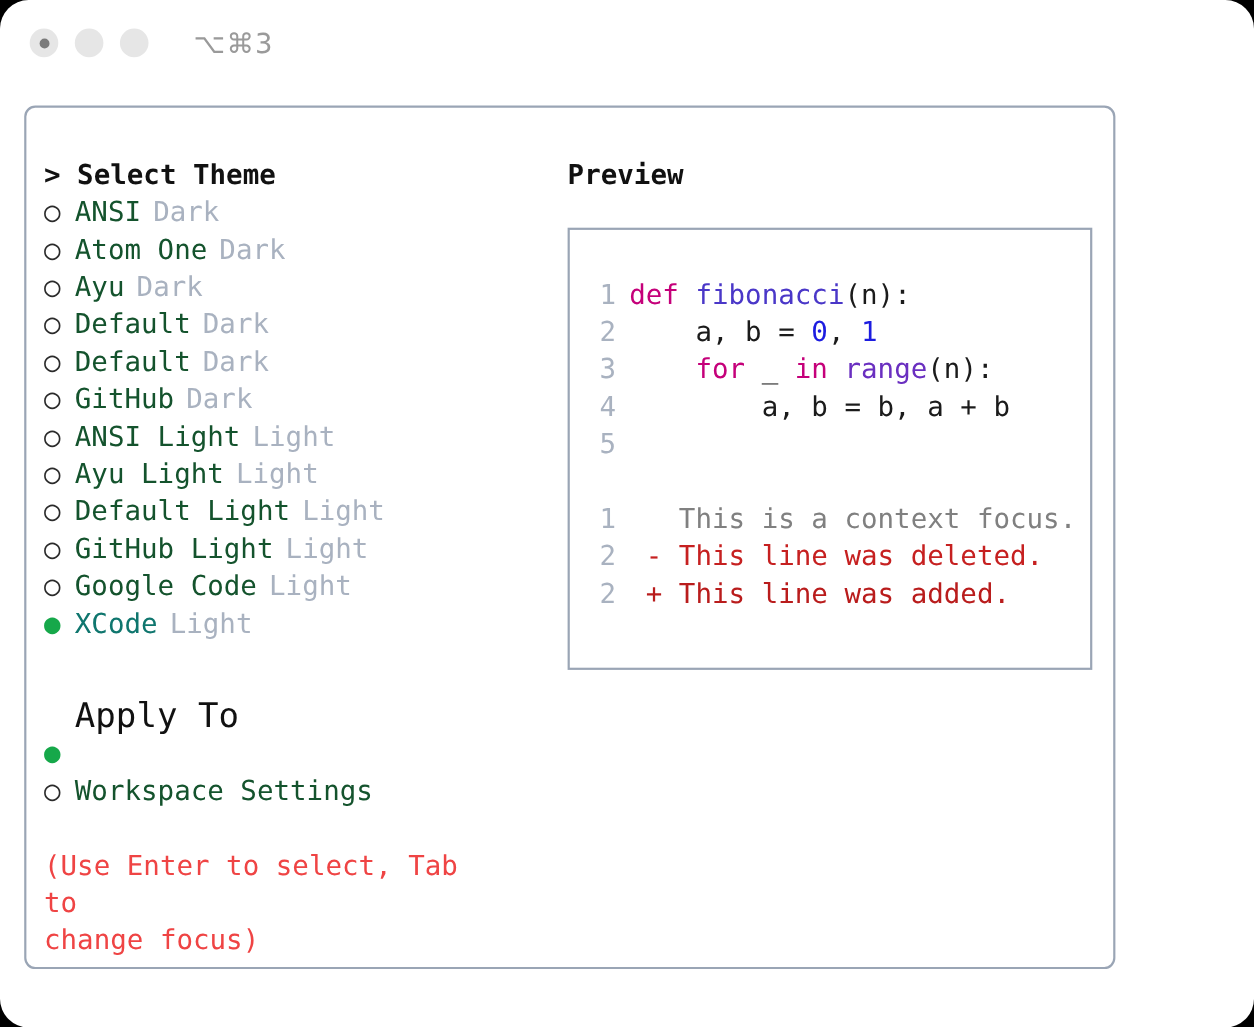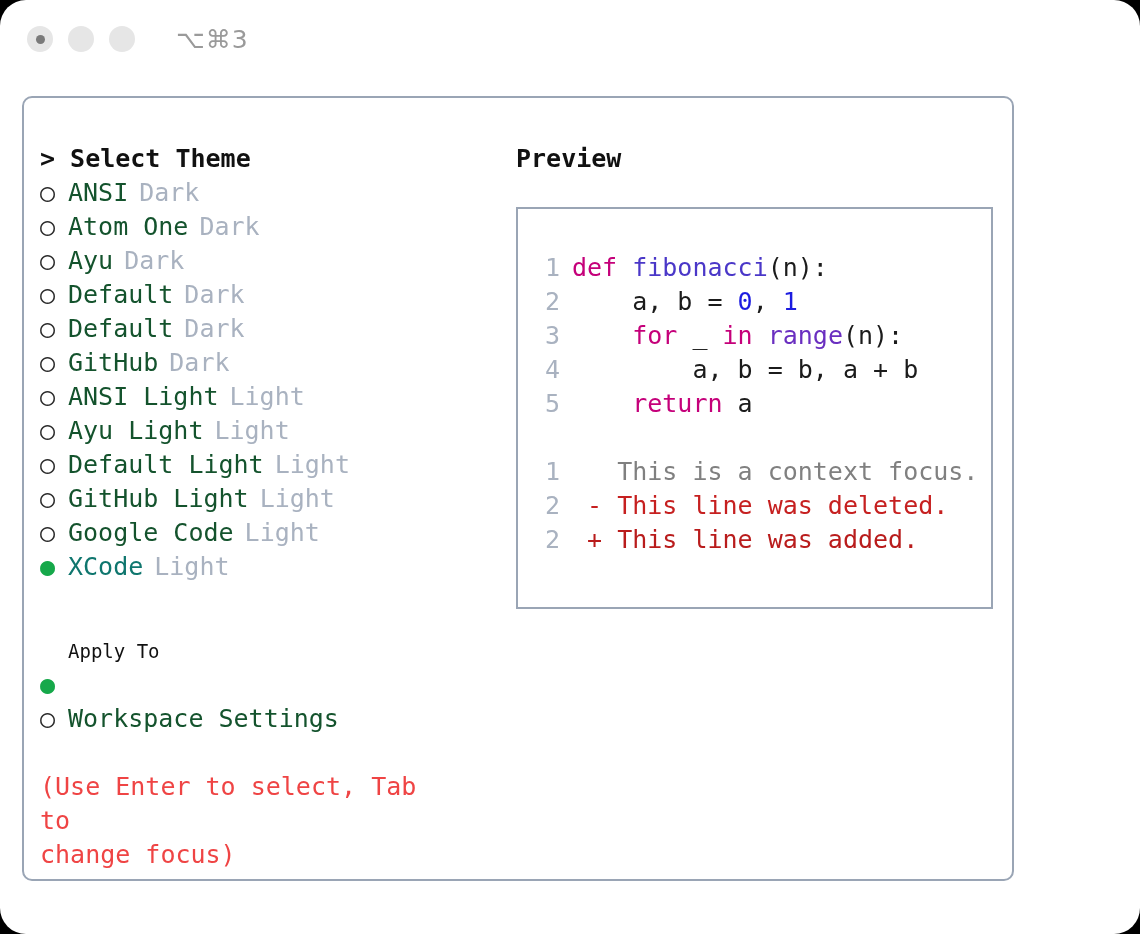--- a/index.html
+++ b/index.html
@@ -113,21 +113,21 @@
   }
   .marker.sel { color: #16a84a; }
   .opt-label { color: #14532d; }
   .opt-label.sel { color: #0f766e; }
   .opt-tag {
     color: #a9b2c0;
     margin-left: 11px;
   }
 
   .subheading {
-    font-size: 19px;
+    font-size: 31px;
     line-height: 34px;
     color: #111111;
     padding-left: 28px;
     white-space: pre;
   }
 
   .spacer-lg { height: 50px; }
   .spacer-md { height: 34px; }
 
   #hint {
@@ -234,21 +234,21 @@
       </div>
 
       <div id="right-col">
         <div id="preview-title">Preview</div>
         <div id="preview-box">
           <div id="code-block">
               <div class="code-line"><span class="lineno">1</span><span class="code-text"><span class="t-kw">def </span><span class="t-fn">fibonacci</span><span class="t-pl">(n):</span></span></div>
               <div class="code-line"><span class="lineno">2</span><span class="code-text"><span class="t-pl">    a, b = </span><span class="t-num">0</span><span class="t-pl">, </span><span class="t-num">1</span></span></div>
               <div class="code-line"><span class="lineno">3</span><span class="code-text"><span class="t-pl">    </span><span class="t-kw">for</span><span class="t-pl"> _ </span><span class="t-kw">in</span><span class="t-pl"> </span><span class="t-fn2">range</span><span class="t-pl">(n):</span></span></div>
               <div class="code-line"><span class="lineno">4</span><span class="code-text"><span class="t-pl">        a, b = b, a + b</span></span></div>
-              <div class="code-line"><span class="lineno">5</span><span class="code-text"><span class="t-pl">    </span><span class="t-kw">return</span><span class="t-pl"> a</span></span></div>
+              <div class="code-line"><span class="lineno">5</span></div>
             </div>
           <div class="blank-line"></div>
           <div id="diff-block">
               <div class="code-line"><span class="lineno">1</span><span class="code-text"><span class="t-ctx">   This is a context focus.</span></span></div>
               <div class="code-line"><span class="lineno">2</span><span class="code-text"><span class="t-del"> - This line was deleted.</span></span></div>
               <div class="code-line"><span class="lineno">2</span><span class="code-text"><span class="t-add"> + This line was added.</span></span></div>
             </div>
         </div>
       </div>
 

